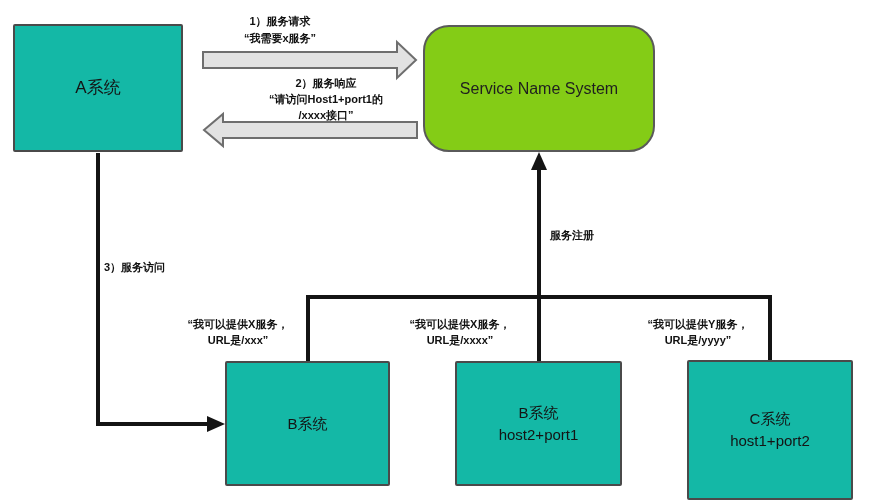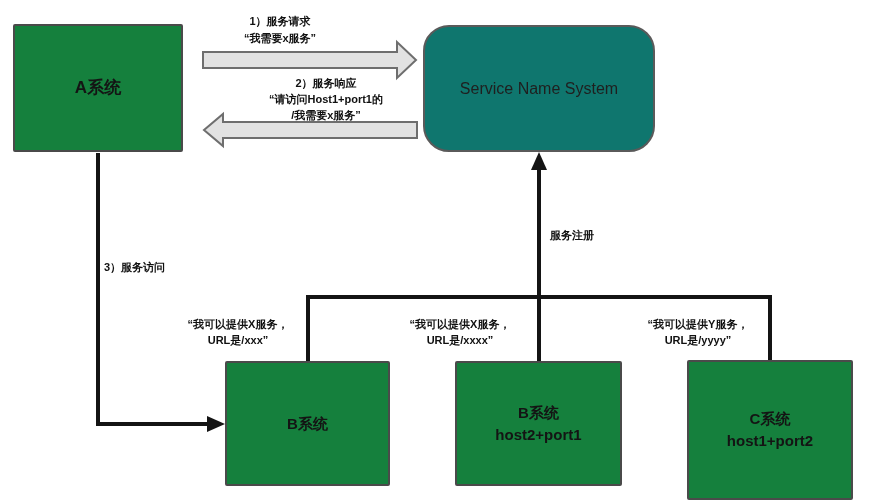--- a/index.html
+++ b/index.html
@@ -2,27 +2,27 @@
 <html><head>
 <meta charset="utf-8">
 <style>
   html,body{margin:0;padding:0;background:#ffffff;}
   #canvas{
     position:relative;width:891px;height:504px;background:#ffffff;
     font-family:"Liberation Sans","DejaVu Sans",sans-serif;overflow:hidden;
   }
   .node{
     position:absolute;display:flex;flex-direction:column;align-items:center;justify-content:center;
-    background:#15803d;border:2px solid #4a4a4a;box-sizing:border-box;
-    color:#141414;font-weight:bold;font-size:16px;line-height:22px;text-align:center;
+    background:#14b8a6;border:2px solid #4a4a4a;box-sizing:border-box;
+    color:#141414;font-weight:normal;font-size:16px;line-height:22px;text-align:center;
     border-radius:2px;
   }
   #node-a{left:13px;top:24px;width:170px;height:128px;font-size:17px;}
   #node-sns{
-    left:423px;top:25px;width:232px;height:127px;background:#0f766e;border:2.5px solid #5a5a5a;
+    left:423px;top:25px;width:232px;height:127px;background:#84cc16;border:2.5px solid #5a5a5a;
     border-radius:26px;font-weight:normal;font-size:16px;color:#1f1f1f;
   }
   #node-b1{left:225px;top:361px;width:165px;height:125px;font-size:15px;}
   #node-b2{left:455px;top:361px;width:167px;height:125px;font-size:15px;}
   #node-c1{left:687px;top:360px;width:166px;height:140px;font-size:15px;}
   .lbl{
     position:absolute;color:#101010;font-weight:bold;font-size:11px;line-height:17px;
     text-align:center;white-space:nowrap;
   }
   #lbl-request{left:195px;top:13px;width:170px;}
@@ -80,21 +80,21 @@
   </div>
 
   <div class="lbl" id="lbl-request">
     <span>1）服务请求</span>
     <span>“我需要x服务”</span>
   </div>
 
   <div class="lbl" id="lbl-response">
     <span>2）服务响应</span>
     <span>“请访问Host1+port1的</span>
-    <span>/我需要x服务”</span>
+    <span>/xxxx接口”</span>
   </div>
 
   <div class="lbl" id="lbl-access">
     <span>3）服务访问</span>
   </div>
 
   <div class="lbl" id="lbl-register">
     <span>服务注册</span>
   </div>
 

